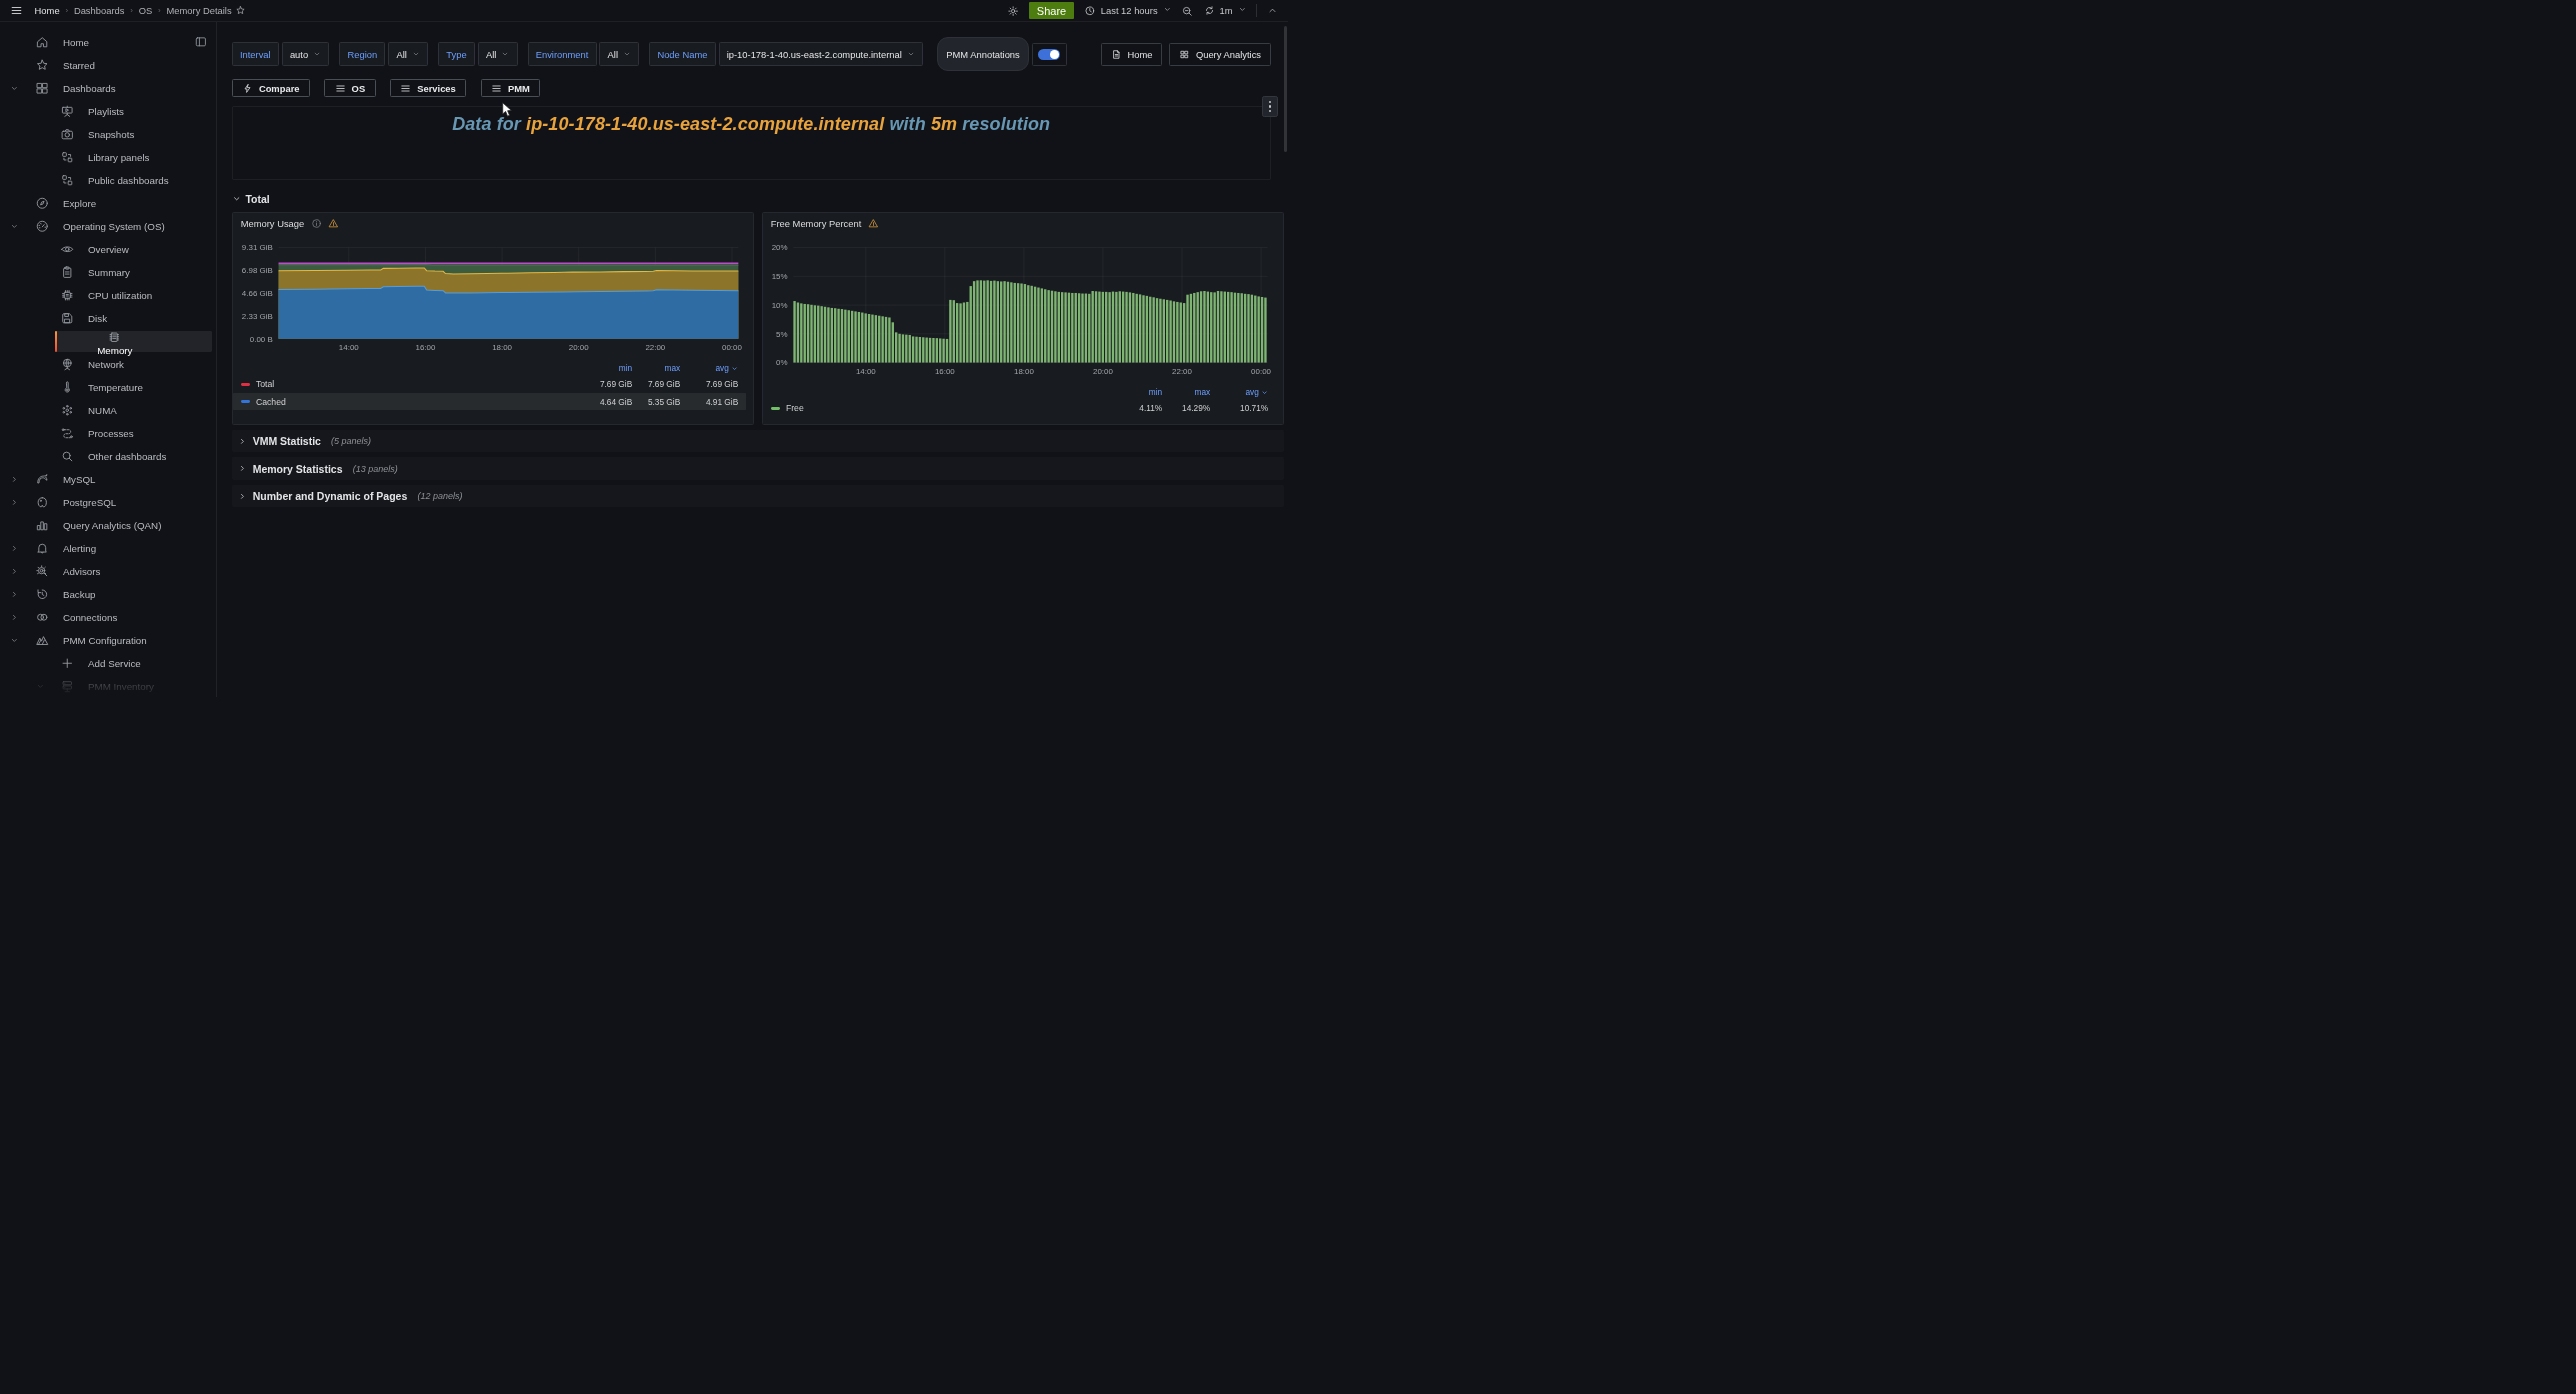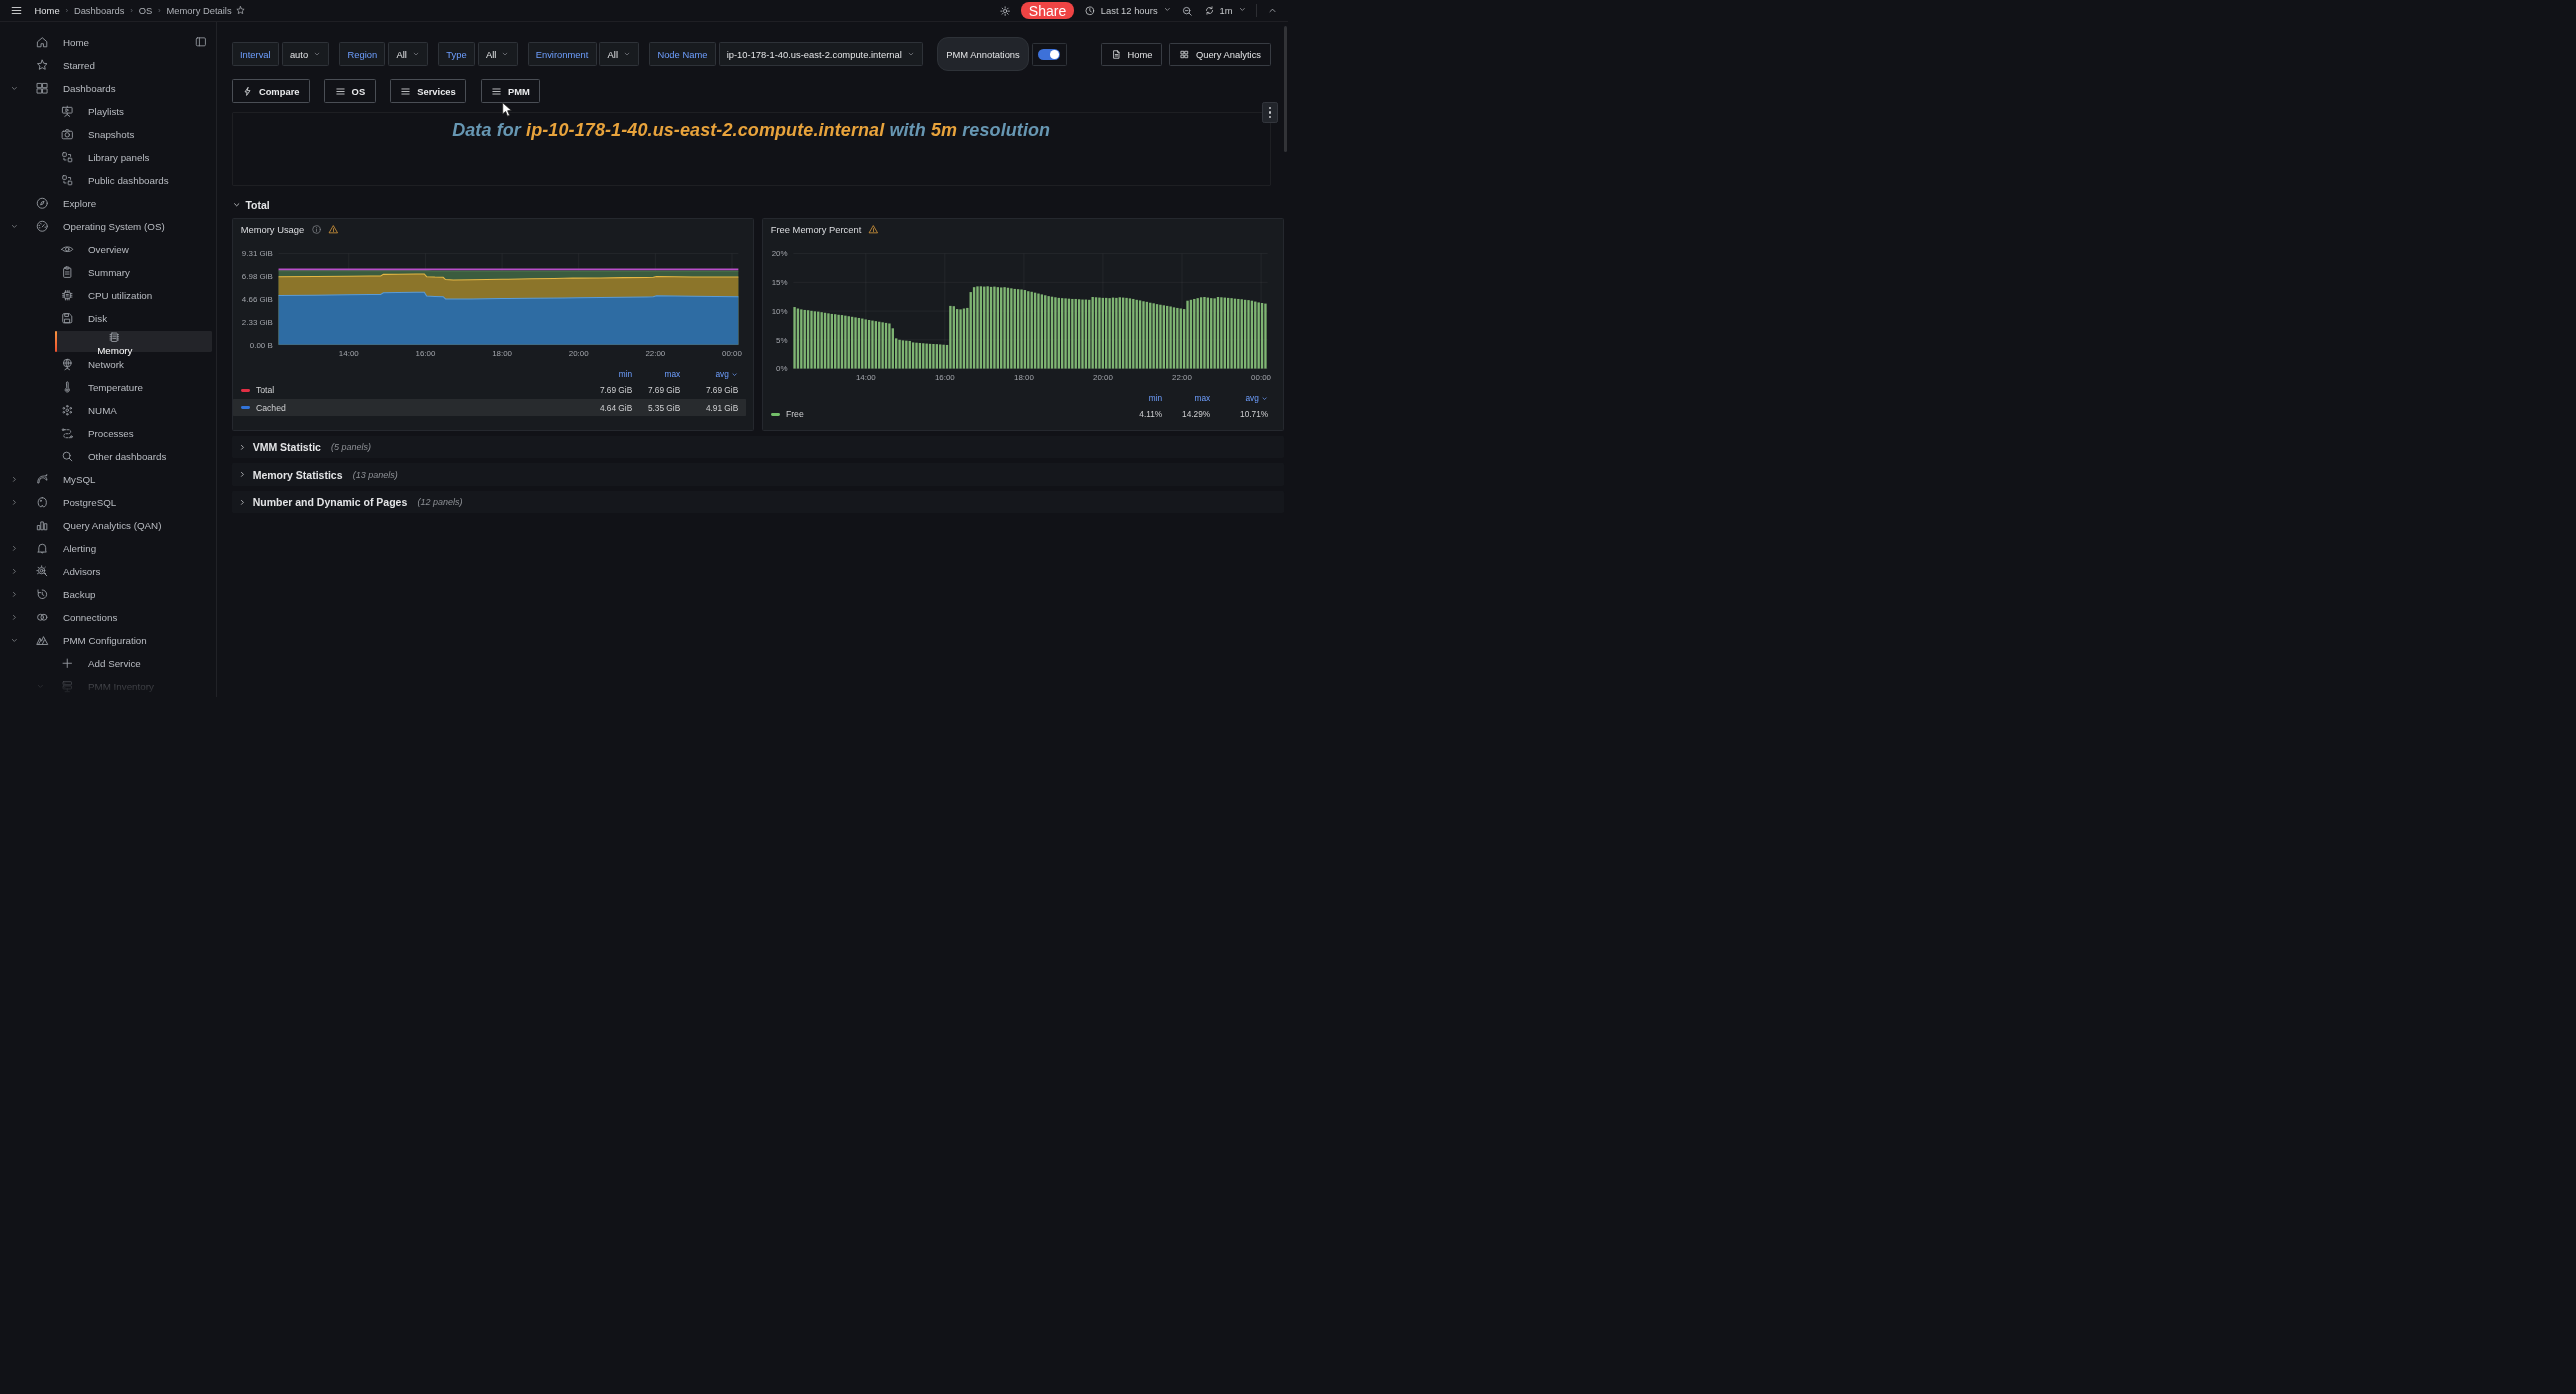--- a/index.html
+++ b/index.html
@@ -18,22 +18,22 @@
     border-bottom:0.7px solid rgba(255,255,255,0.06); background:#111217; z-index:30;
   }
   .topnav .burger { color:#d8d9da; margin-right:11.6px; cursor:pointer; }
   .crumbs { display:flex; align-items:center; gap:5.8px; }
   .crumb { color:#aeb1b7; }
   .crumb.first { color:#e3e4e6; }
   .crumb-sep { color:#5f636a; font-size:8px; }
   .crumb-star { color:#aeb1b7; margin-left:2.9px; }
   .topnav-right { margin-left:auto; display:flex; align-items:center; gap:10px; color:#b4b7bd; }
   .btn-share {
-    background:#ef4444; color:#fff; border:none; border-radius:8px;
-    height:17.3px; padding:0 8px; font-size:14px; font-weight:500; cursor:pointer;
+    background:#4d7c0f; color:#fff; border:none; border-radius:1px;
+    height:17.3px; padding:0 8px; font-size:11px; font-weight:500; cursor:pointer;
     font-family:inherit;
   }
   .timepick { display:flex; gap:5px; color:#c7c9cc; cursor:pointer; }
   .navdiv { width:0.7px; height:13px; background:rgba(255,255,255,0.12); }
 
   
   .sidebar {
     position:absolute; top:22.4px; left:0; bottom:0; width:217px;
     background:#111217; border-right:0.7px solid rgba(255,255,255,0.07);
     padding-top:8.7px; overflow:hidden; z-index:20;
@@ -82,21 +82,21 @@
   .switch .knob { position:absolute; right:1.4px; top:1.4px; width:8.7px; height:8.7px; border-radius:50%; background:#fff; }
   .filters-right { margin-left:auto; display:flex; gap:7.2px; }
   .ghost-btn {
     height:23px; display:flex; align-items:center; gap:5.8px; padding:0 8.7px;
     background:transparent; border:0.7px solid #383c43; border-radius:1.4px; color:#e3e4e6;
     font-size:9.4px; cursor:pointer; font-family:inherit;
   }
 
   .actions { display:flex; gap:14.5px; margin-top:8px; }
   .act-btn {
-    height:24px; display:flex; align-items:center; gap:5.8px; padding:0 9.4px;
+    height:18px; display:flex; align-items:center; gap:5.8px; padding:0 9.4px;
     background:transparent; border:0.7px solid #4a4e55; border-radius:1.4px; color:#e9eaec;
     font-size:9.4px; font-weight:600; cursor:pointer; font-family:inherit;
   }
   .act-btn .ico { color:#d2d4d7; }
 
   .textpanel {
     margin-top:8.7px; margin-right:17.3px; height:74px; position:relative;
     border:0.7px solid rgba(255,255,255,0.055); border-radius:1.4px;
   }
   .bigtitle { text-align:center; padding-top:6.5px; font-size:18px; font-weight:bold; font-style:italic; letter-spacing:0.1px; }

